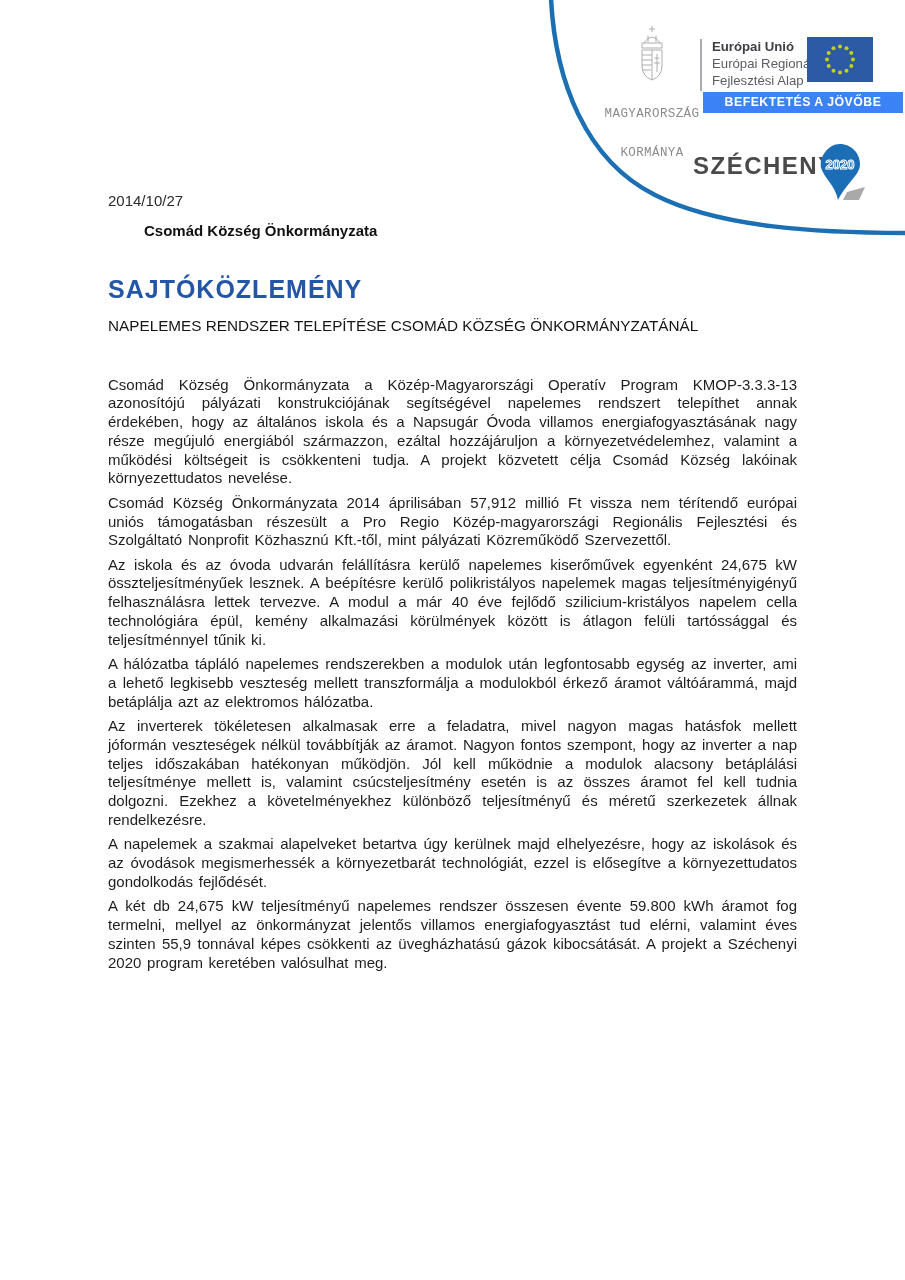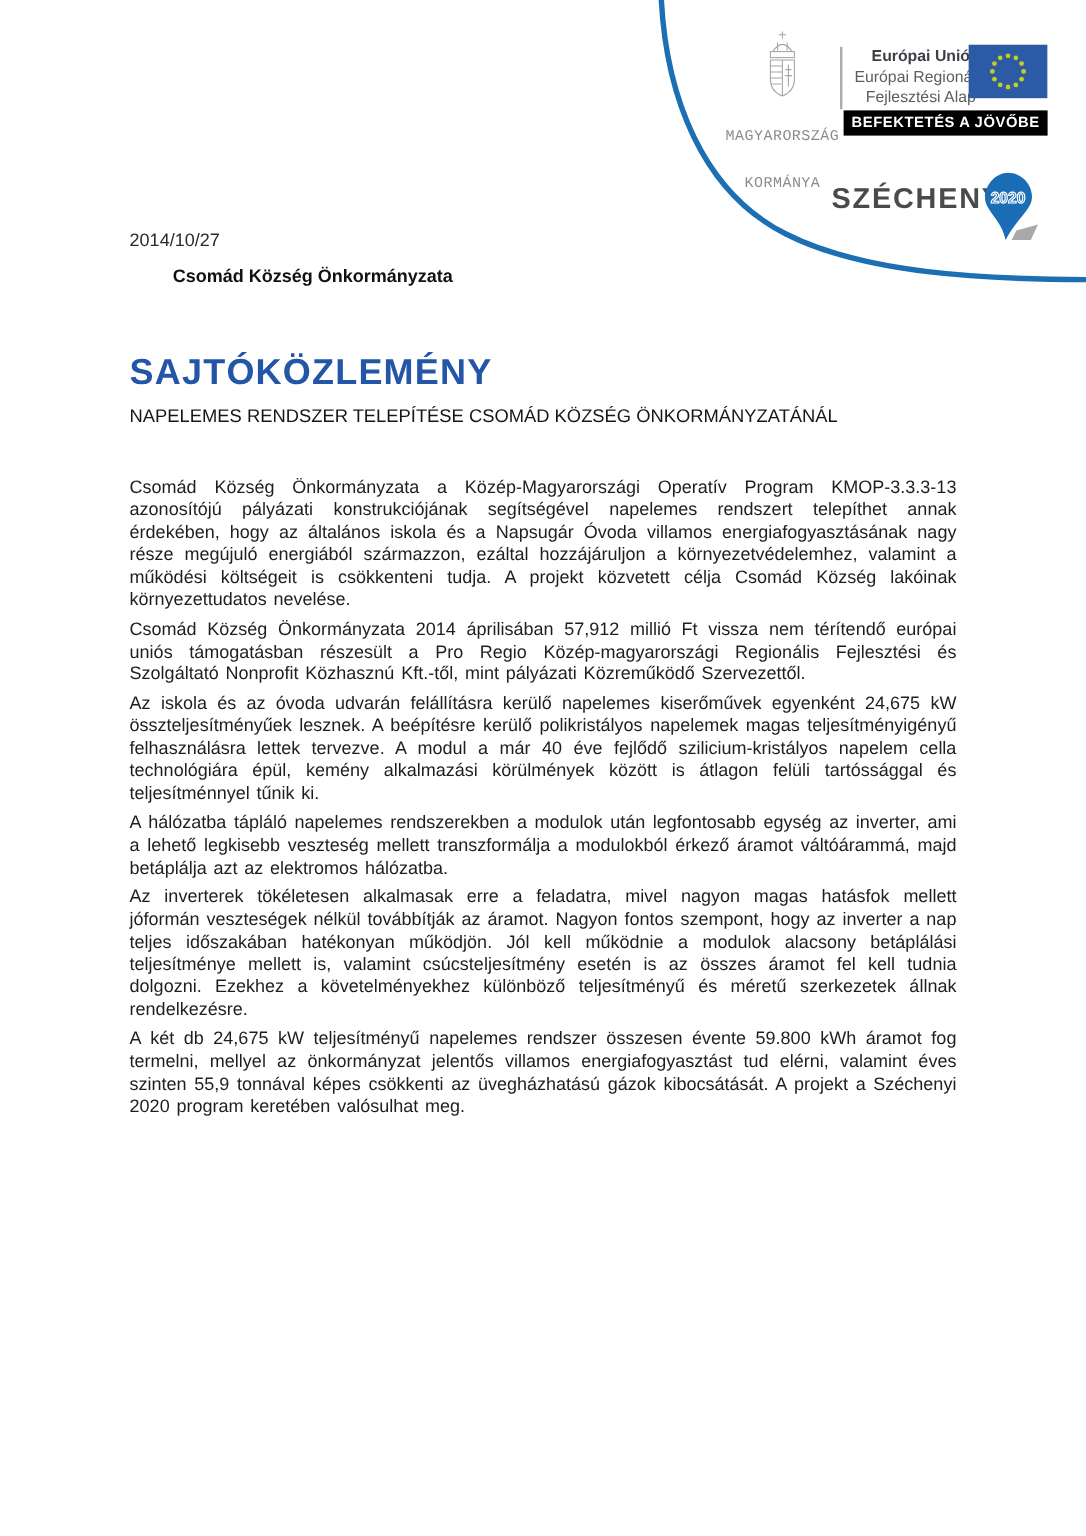--- a/index.html
+++ b/index.html
@@ -16,49 +16,49 @@
   .arc-svg{position:absolute;top:0;left:0;width:905px;height:260px;pointer-events:none;}
 
   .gov-logo{position:absolute;left:594px;top:26px;width:116px;text-align:center;}
   .gov-logo .coa{display:block;margin:0 auto 4px auto;}
   .gov-line{
     font-family:Liberation Mono, monospace;
     font-size:12.5px;line-height:13px;color:#8b8b8b;letter-spacing:0.4px;margin-top:26px;
   }
 
   .eu-sep{position:absolute;left:700px;top:39px;width:2px;height:52px;background:#a9adb2;}
-  .eu-text{position:absolute;left:712px;top:38px;line-height:17px;font-size:13.2px;text-align:center;}
+  .eu-text{position:absolute;left:712px;top:38px;line-height:17px;font-size:13.2px;}
   .eu-text .l1{font-weight:bold;color:#3c3f44;}
   .eu-text .l2,.eu-text .l3{color:#5a5e63;}
   .eu-flag{position:absolute;left:807px;top:37px;width:66px;height:45px;display:block;}
 
   .banner{
-    position:absolute;left:703px;top:92px;width:170px;height:21px;
-    background:#000000;color:#ffffff;
+    position:absolute;left:703px;top:92px;width:200px;height:21px;
+    background:#3b82f6;color:#ffffff;
     font-size:12.3px;font-weight:bold;letter-spacing:0.5px;
     text-align:center;line-height:21px;white-space:nowrap;
   }
 
   .szechenyi{position:absolute;left:693px;top:148px;width:180px;height:60px;}
   .sz-word{
     position:absolute;left:0;top:4px;
     font-size:24px;font-weight:bold;color:#4a4a4a;letter-spacing:1.5px;white-space:nowrap;
   }
   .sz-pin{position:absolute;left:122px;top:-6px;}
 
   
   .content{
     position:absolute;left:108px;top:0;width:689px;
     padding-top:191px;
   }
   .date{font-size:15px;line-height:19px;color:#2b2b2b;}
   .org{font-size:15px;line-height:19px;font-weight:bold;color:#111;margin-top:11px;margin-left:36px;}
   .title{
-    margin-top:54px;
-    font-size:30px;line-height:34px;font-weight:bold;
+    margin-top:32px;
+    font-size:25px;line-height:34px;font-weight:bold;
     color:#2456a8;letter-spacing:1px;
   }
   .headline{margin-top:10px;font-size:15.3px;line-height:19.5px;font-weight:normal;color:#161616;}
   .lead{
     margin-top:10px;font-size:15.3px;line-height:19.5px;font-weight:bold;color:#161616;
     text-align:justify;word-spacing:2px;
   }
   .body{margin-top:40px;}
   .body p{
     margin:0 0 5.5px 0;
@@ -138,17 +138,18 @@
     <div class="date">2014/10/27</div>
     <div class="org">Csomád Község Önkormányzata</div>
     <div class="title">SAJTÓKÖZLEMÉNY</div>
     <div class="headline">NAPELEMES RENDSZER TELEPÍTÉSE CSOMÁD KÖZSÉG ÖNKORMÁNYZATÁNÁL</div>
     <div class="body">
       <p>Csomád Község Önkormányzata a Közép-Magyarországi Operatív Program KMOP-3.3.3-13 azonosítójú pályázati konstrukciójának segítségével napelemes rendszert telepíthet annak érdekében, hogy az általános iskola és a Napsugár Óvoda villamos energiafogyasztásának nagy része megújuló energiából származzon, ezáltal hozzájáruljon a környezetvédelemhez, valamint a működési költségeit is csökkenteni tudja. A projekt közvetett célja Csomád Község lakóinak környezettudatos nevelése.</p>
       <p>Csomád Község Önkormányzata 2014 áprilisában 57,912 millió Ft vissza nem térítendő európai uniós támogatásban részesült a Pro Regio Közép-magyarországi Regionális Fejlesztési és Szolgáltató Nonprofit Közhasznú Kft.-től, mint pályázati Közreműködő Szervezettől.</p>
       <p>Az iskola és az óvoda udvarán felállításra kerülő napelemes kiserőművek egyenként 24,675 kW összteljesítményűek lesznek. A beépítésre kerülő polikristályos napelemek magas teljesítményigényű felhasználásra lettek tervezve. A modul a már 40 éve fejlődő szilicium-kristályos napelem cella technológiára épül, kemény alkalmazási körülmények között is átlagon felüli tartóssággal és teljesítménnyel tűnik ki.</p>
       <p>A hálózatba tápláló napelemes rendszerekben a modulok után legfontosabb egység az inverter, ami a lehető legkisebb veszteség mellett transzformálja a modulokból érkező áramot váltóárammá, majd betáplálja azt az elektromos hálózatba.</p>
       <p>Az inverterek tökéletesen alkalmasak erre a feladatra, mivel nagyon magas hatásfok mellett jóformán veszteségek nélkül továbbítják az áramot. Nagyon fontos szempont, hogy az inverter a nap teljes időszakában hatékonyan működjön. Jól kell működnie a modulok alacsony betáplálási teljesítménye mellett is, valamint csúcsteljesítmény esetén is az összes áramot fel kell tudnia dolgozni. Ezekhez a követelményekhez különböző teljesítményű és méretű szerkezetek állnak rendelkezésre.</p>
+      <p>A napelemek a szakmai alapelveket betartva úgy kerülnek majd elhelyezésre, hogy az iskolások és az óvodások megismerhessék a környezetbarát technológiát, ezzel is elősegítve a környezettudatos gondolkodás fejlődését.</p>
       <p>A két db 24,675 kW teljesítményű napelemes rendszer összesen évente 59.800 kWh áramot fog termelni, mellyel az önkormányzat jelentős villamos energiafogyasztást tud elérni, valamint éves szinten 55,9 tonnával képes csökkenti az üvegházhatású gázok kibocsátását. A projekt a Széchenyi 2020 program keretében valósulhat meg.</p>
     </div>
   </div>
 
 </div>
 
 </body></html>

